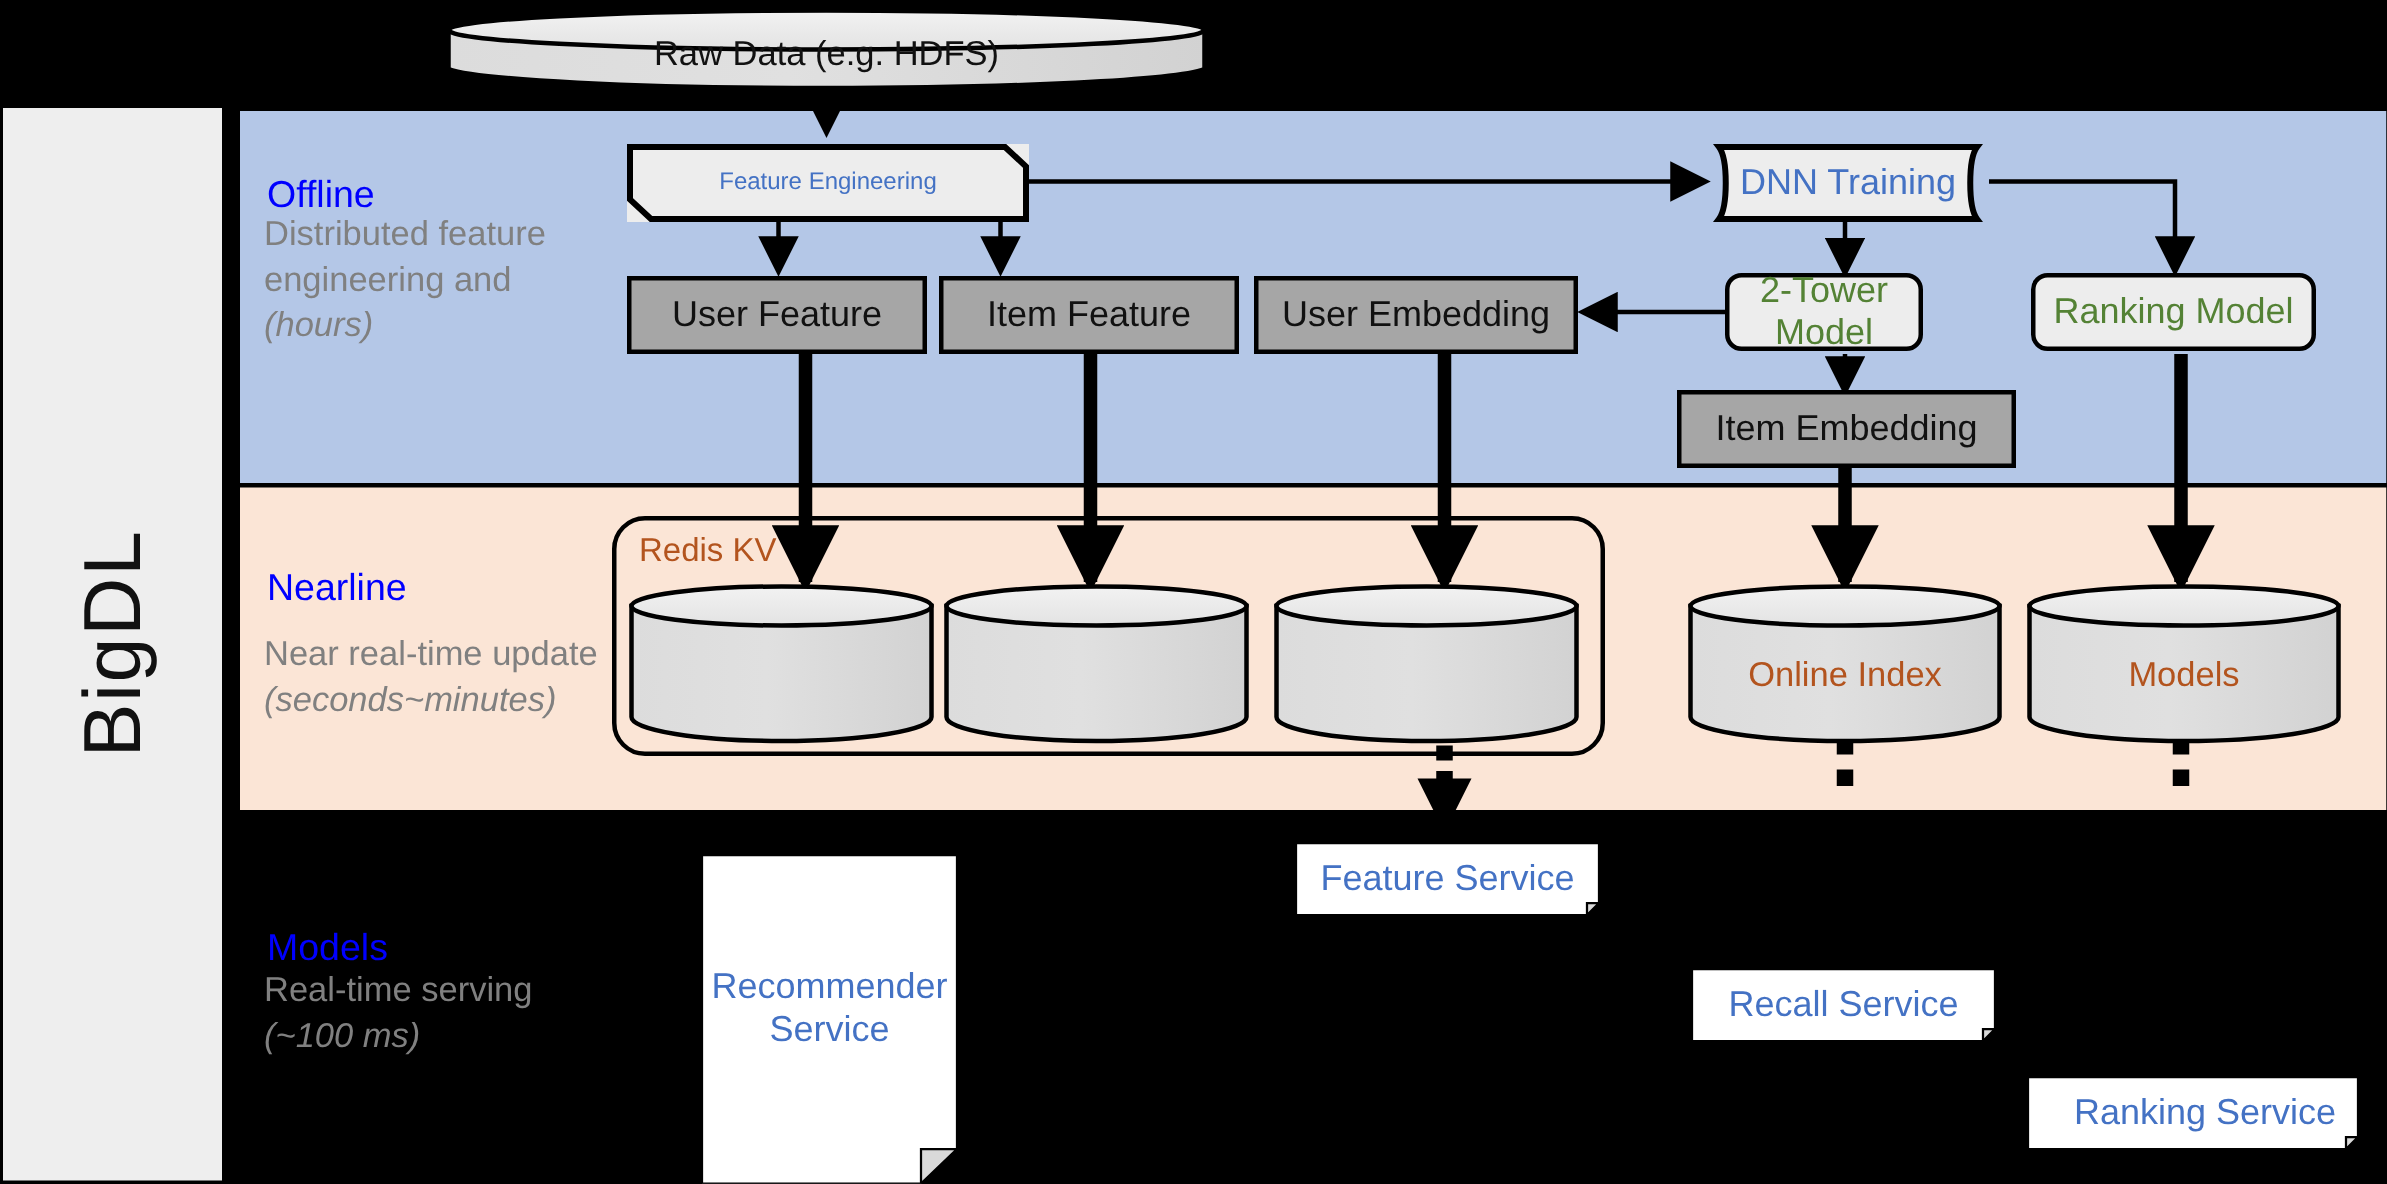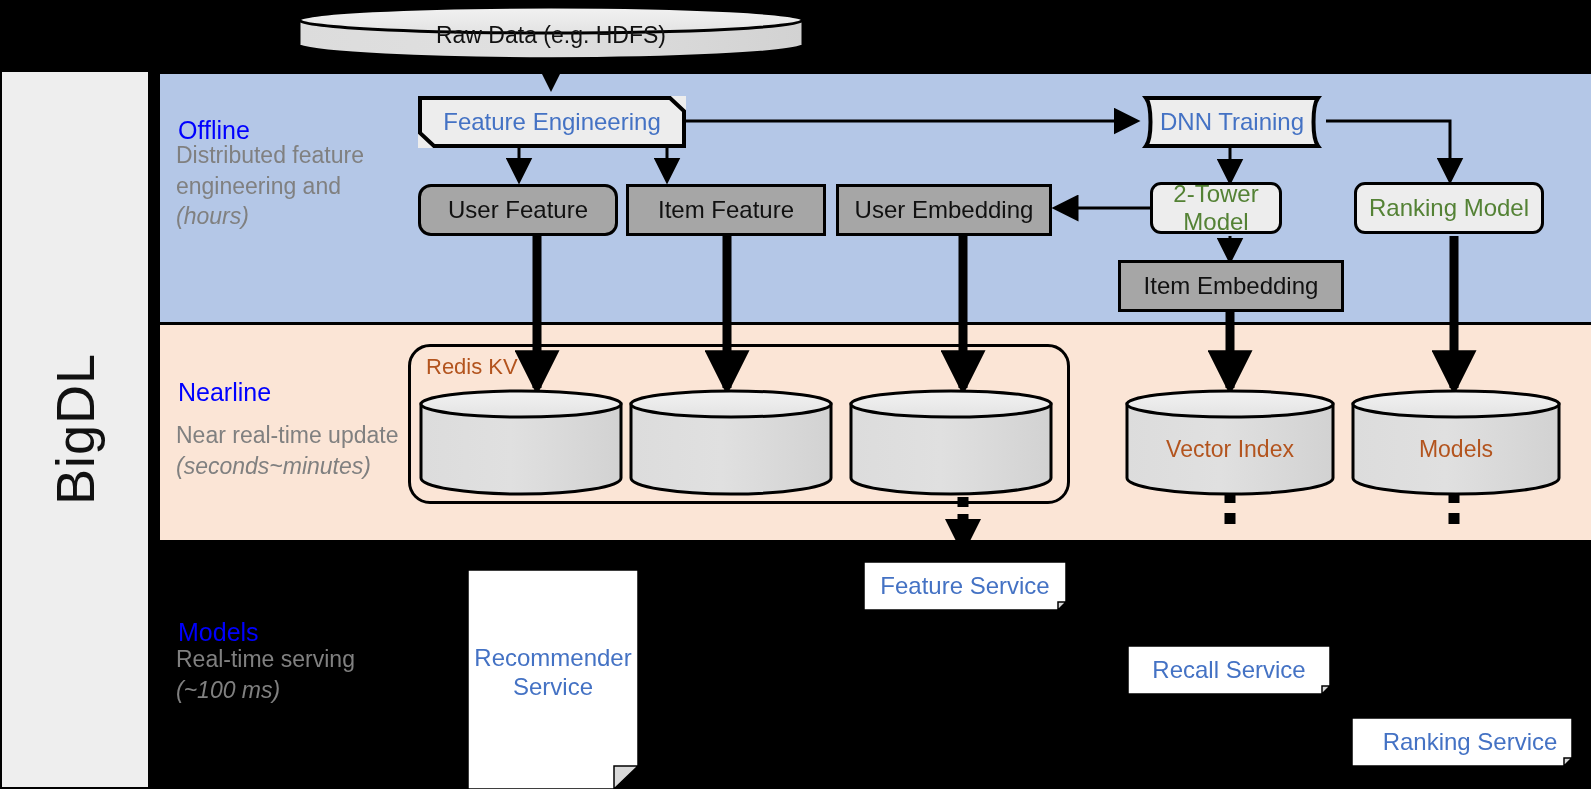--- a/index.html
+++ b/index.html
@@ -35,21 +35,21 @@
   .box{position:absolute;box-sizing:border-box;display:flex;
        align-items:center;justify-content:center;text-align:center;}
 
   .gray-box{background:#a6a6a6;border:3px solid #000;color:#111;font-size:24px;}
 
   .round-box{background:#ededed;border:3px solid #000;border-radius:11px;
              font-size:24px;}
   .green-text{color:#548235;}
 
   
-  .fe-box{background:#ededed;font-size:24px;color:#4472c4;justify-content:flex-end;}
+  .fe-box{background:#ededed;font-size:16px;color:#4472c4;justify-content:flex-end;}
   .fe-box .fe-svg{position:absolute;left:0;top:0;}
   .fe-box .fe-txt{position:relative;z-index:2;width:100%;text-align:center;}
 
   
   .dnn-box{font-size:24px;color:#4472c4;}
   .dnn-box .dnn-svg{position:absolute;left:0;top:0;}
   .dnn-box .dnn-txt{position:relative;z-index:2;width:100%;text-align:center;}
 
   
   .cyl{position:absolute;}
@@ -196,21 +196,21 @@
     <div class="fe-txt">Feature Engineering</div>
   </div>
 
   <div class="box dnn-box" style="left:1134px;top:96px;width:196px;height:52px;">
     <svg class="dnn-svg" width="196" height="52" viewBox="0 0 196 52">
       <path d="M12,2 L184,2 C178,10 178,42 184,50 L12,50 C18,42 18,10 12,2 Z" fill="#ededed" stroke="#000" stroke-width="4"></path>
     </svg>
     <div class="dnn-txt">DNN Training</div>
   </div>
 
-  <div class="box gray-box" style="left:418px;top:184px;width:200px;height:52px;border-radius:13px;">
+  <div class="box gray-box" style="left:418px;top:184px;width:200px;height:52px;">
     <span>User Feature</span>
   </div>
   <div class="box gray-box" style="left:626px;top:184px;width:200px;height:52px;">
     <span>Item Feature</span>
   </div>
   <div class="box gray-box" style="left:836px;top:184px;width:216px;height:52px;">
     <span>User Embedding</span>
   </div>
   <div class="box gray-box" style="left:1118px;top:260px;width:226px;height:52px;">
     <span>Item Embedding</span>
@@ -248,21 +248,21 @@
       <ellipse cx="103" cy="16" rx="100" ry="13" fill="url(#cylTop)" stroke="#000" stroke-width="3"></ellipse>
     </svg>
     <div class="cyl-txt" style="top:48px;color:#b3541e;"></div>
   </div>
 
   <div class="cyl" style="left:1124px;top:388px;width:212px;height:108px;">
     <svg width="212" height="108" viewBox="0 0 212 108">
       <path d="M3,16 L3,90 A103,16 0 0 0 209,90 L209,16 Z" fill="url(#cylBody)" stroke="#000" stroke-width="3"></path>
       <ellipse cx="106" cy="16" rx="103" ry="13" fill="url(#cylTop)" stroke="#000" stroke-width="3"></ellipse>
     </svg>
-    <div class="cyl-txt" style="top:48px;color:#b3541e;">Vector Index</div>
+    <div class="cyl-txt" style="top:48px;color:#b3541e;">Online Index</div>
   </div>
 
   <div class="cyl" style="left:1350px;top:388px;width:212px;height:108px;">
     <svg width="212" height="108" viewBox="0 0 212 108">
       <path d="M3,16 L3,90 A103,16 0 0 0 209,90 L209,16 Z" fill="url(#cylBody)" stroke="#000" stroke-width="3"></path>
       <ellipse cx="106" cy="16" rx="103" ry="13" fill="url(#cylTop)" stroke="#000" stroke-width="3"></ellipse>
     </svg>
     <div class="cyl-txt" style="top:48px;color:#b3541e;">Models</div>
   </div>
 

